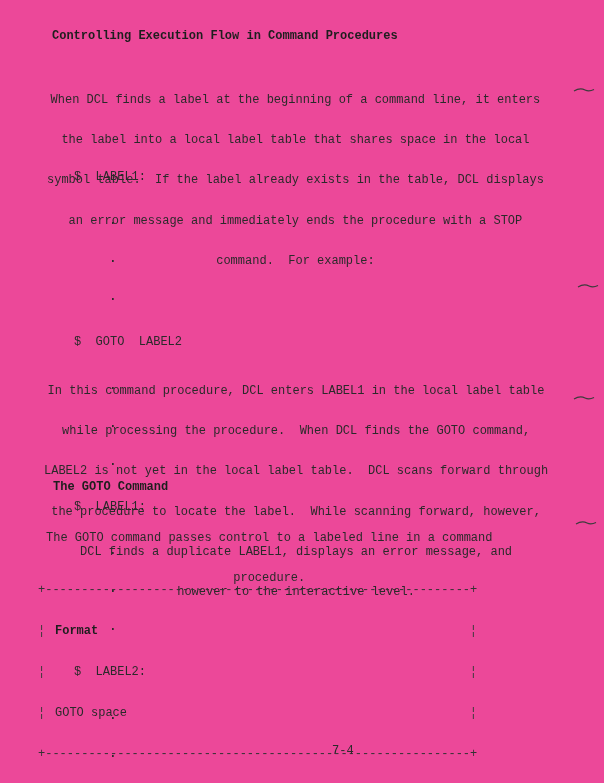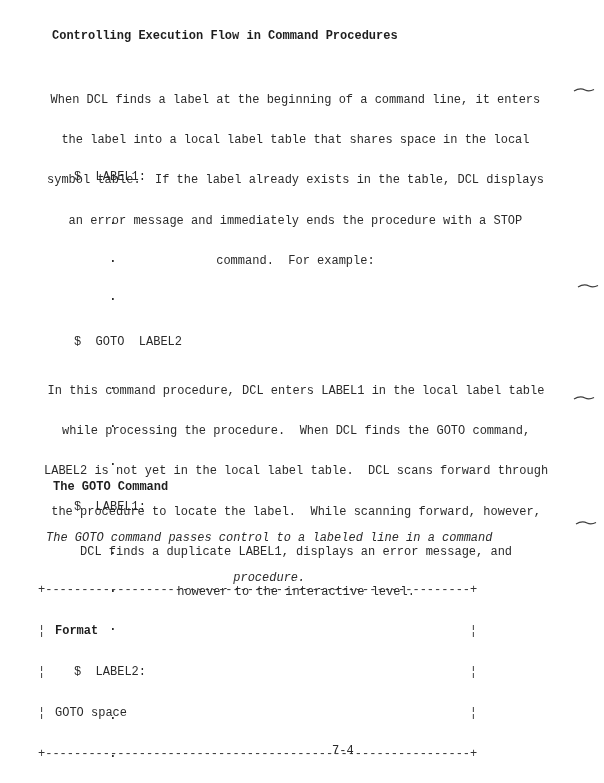--- a/index.html
+++ b/index.html
@@ -5,21 +5,21 @@
   html, body {
     margin: 0;
     padding: 0;
     background: #e8e8e6;
   }
   .page {
     position: relative;
     width: 604px;
     height: 783px;
     margin: 0 auto;
-    background: #ffffff;
+    background: #ec4899;
     overflow: hidden;
     font-family: "Liberation Mono", "DejaVu Sans Mono", monospace;
     font-size: 12px;
     color: #2a2a2a;
   }
   .abs { position: absolute; white-space: pre; }
   .bold { font-weight: bold; color: #1e1e1e; }
   .pblock .pline {
     white-space: pre;
     line-height: 12.2px;
@@ -97,21 +97,21 @@
     <div class="pline">In this command procedure, DCL enters LABEL1 in the local label table</div>
     <div class="pline">while processing the procedure.  When DCL finds the GOTO command,</div>
     <div class="pline">LABEL2 is not yet in the local label table.  DCL scans forward through</div>
     <div class="pline">the procedure to locate the label.  While scanning forward, however,</div>
     <div class="pline">DCL finds a duplicate LABEL1, displays an error message, and</div>
     <div class="pline">however to the interactive level.</div>
   </div>
 
   <div class="abs bold" style="left:53px; top:480px;">The GOTO Command</div>
 
-  <div class="abs pblock" style="left:46px; top:504px;font-style:italic;">
+  <div class="abs pblock" style="left:46px; top:504px;">
     <div class="pline">The GOTO command passes control to a labeled line in a command</div>
     <div class="pline">procedure.</div>
   </div>
 
   <div class="abs formatbox" style="left:38px; top:556px;">
     <div class="box-border">+-----------------------------------------------------------+</div>
     <div class="box-row">
       <span class="bar-left">¦</span>
       <span class="box-text bold">Format</span>
       <span class="bar-right">¦</span>

